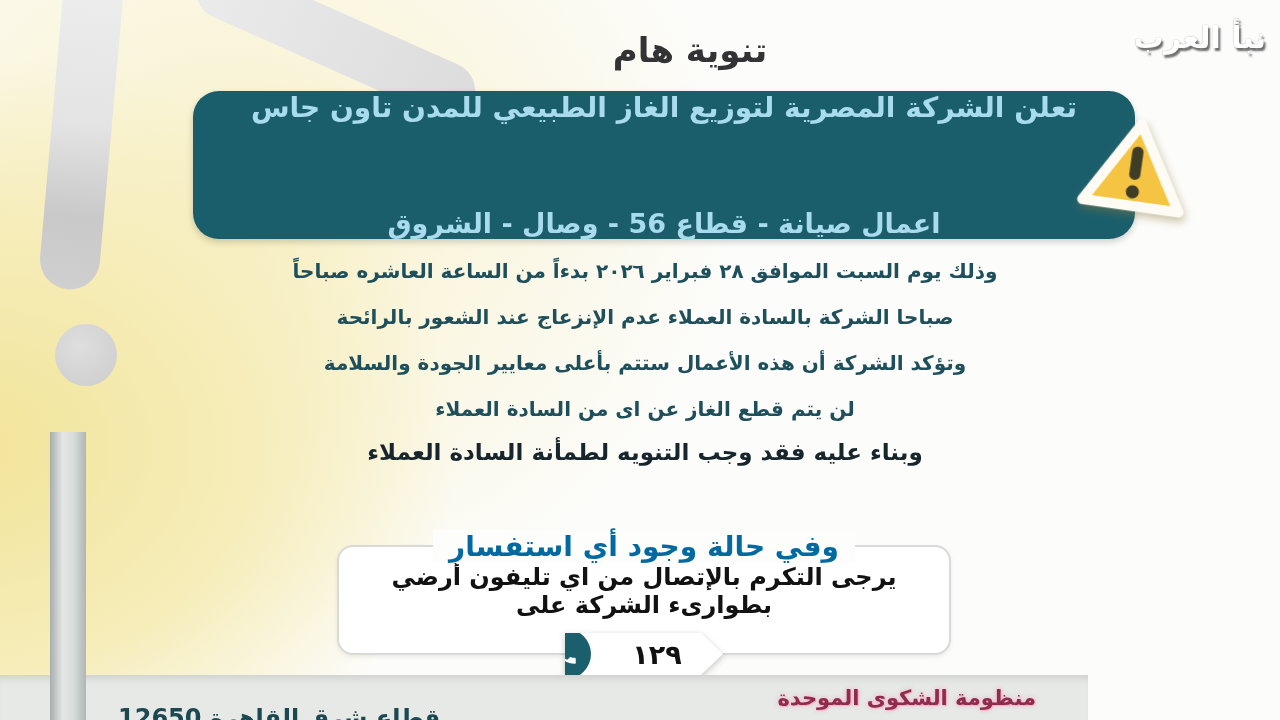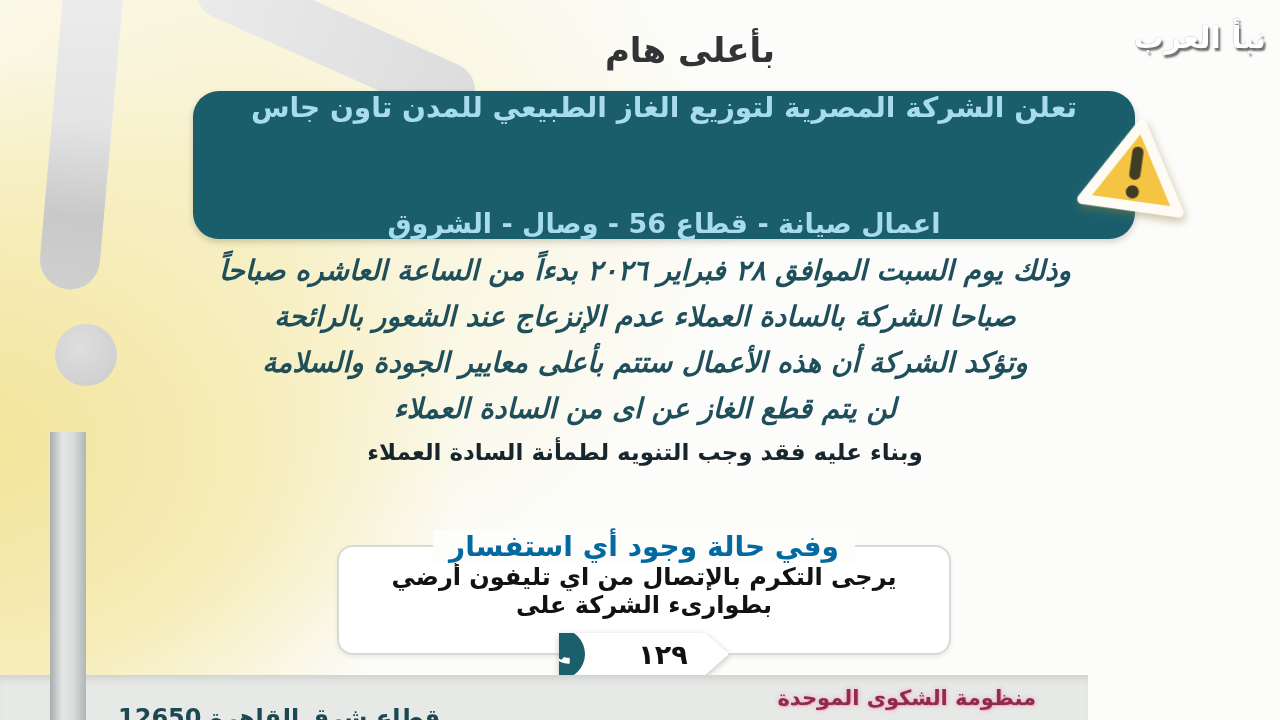--- a/index.html
+++ b/index.html
@@ -63,21 +63,21 @@
     transform:rotate(8deg);
     filter:drop-shadow(2px 4px 4px rgba(140,120,60,.45));
     z-index:3;
   }
   
   .body-text{
     position:absolute;left:140px;top:248px;width:1010px;
     text-align:center;direction:rtl;z-index:2;
   }
   .body-line{
-    font-size:28px;line-height:46px;font-weight:bold;color:#1e4f5b;font-style:italic;
+    font-size:20px;line-height:46px;font-weight:bold;color:#1e4f5b;
   }
   .body-note{
     font-size:23px;line-height:40px;font-weight:bold;color:#17262c;
   }
   
   .inquiry-box{
     position:absolute;left:337px;top:545px;width:610px;height:106px;
     background:#ffffff;border:2px solid #d9d9d5;border-radius:16px;
     box-shadow:0 2px 5px rgba(0,0,0,.07);
     z-index:3;
@@ -93,21 +93,21 @@
   .inq-line.first{margin-top:16px;}
   .phone-badge{
     position:absolute;bottom:-22px;left:50%;transform:translateX(-50%);
     filter:drop-shadow(0 2px 3px rgba(0,0,0,.22));
   }
   .phone-pill{
     position:relative;width:132px;height:42px;background:#ffffff;
     clip-path:polygon(0 0,86% 0,100% 50%,86% 100%,0 100%);
     border-radius:21px 0 0 21px;
     display:flex;align-items:center;justify-content:center;
-    padding-left:38px;
+    padding-left:26px;
   }
   .phone-number{font-size:27px;font-weight:bold;color:#111;direction:rtl;}
   .phone-circle{
     position:absolute;left:-24px;top:-4px;width:50px;height:50px;border-radius:50%;
     background:#1b5e6c;display:flex;align-items:center;justify-content:center;
   }
   
   .footer-strip{
     position:absolute;left:0;top:675px;width:1088px;height:45px;
     background:#e6e9e6;
@@ -129,21 +129,21 @@
 
 <div class="page">
 
   <div class="excl-bar"></div>
   <div class="excl-dot"></div>
   <div class="diag-bar"></div>
   <div class="pole"></div>
 
   <div class="site-logo">نبأ العرب</div>
 
-  <div class="page-title">بأعلى هام</div>
+  <div class="page-title">تنوية هام</div>
 
   <div class="teal-box">
     <div class="ann-line l1">تعلن الشركة المصرية لتوزيع الغاز الطبيعي للمدن تاون جاس</div>
     <div class="ann-line l2">اعمال صيانة - قطاع 56 - وصال - الشروق</div>
   </div>
 
   <div class="warning-wrap">
     <svg width="112" height="112" viewBox="0 0 120 110">
       <path d="M60 10 L112 98 L8 98 Z" fill="#f5c442" stroke="#fdfbf3" stroke-width="11" stroke-linejoin="round"></path>
       <rect x="54" y="34" width="12" height="36" rx="6" fill="#3f3d26"></rect>

